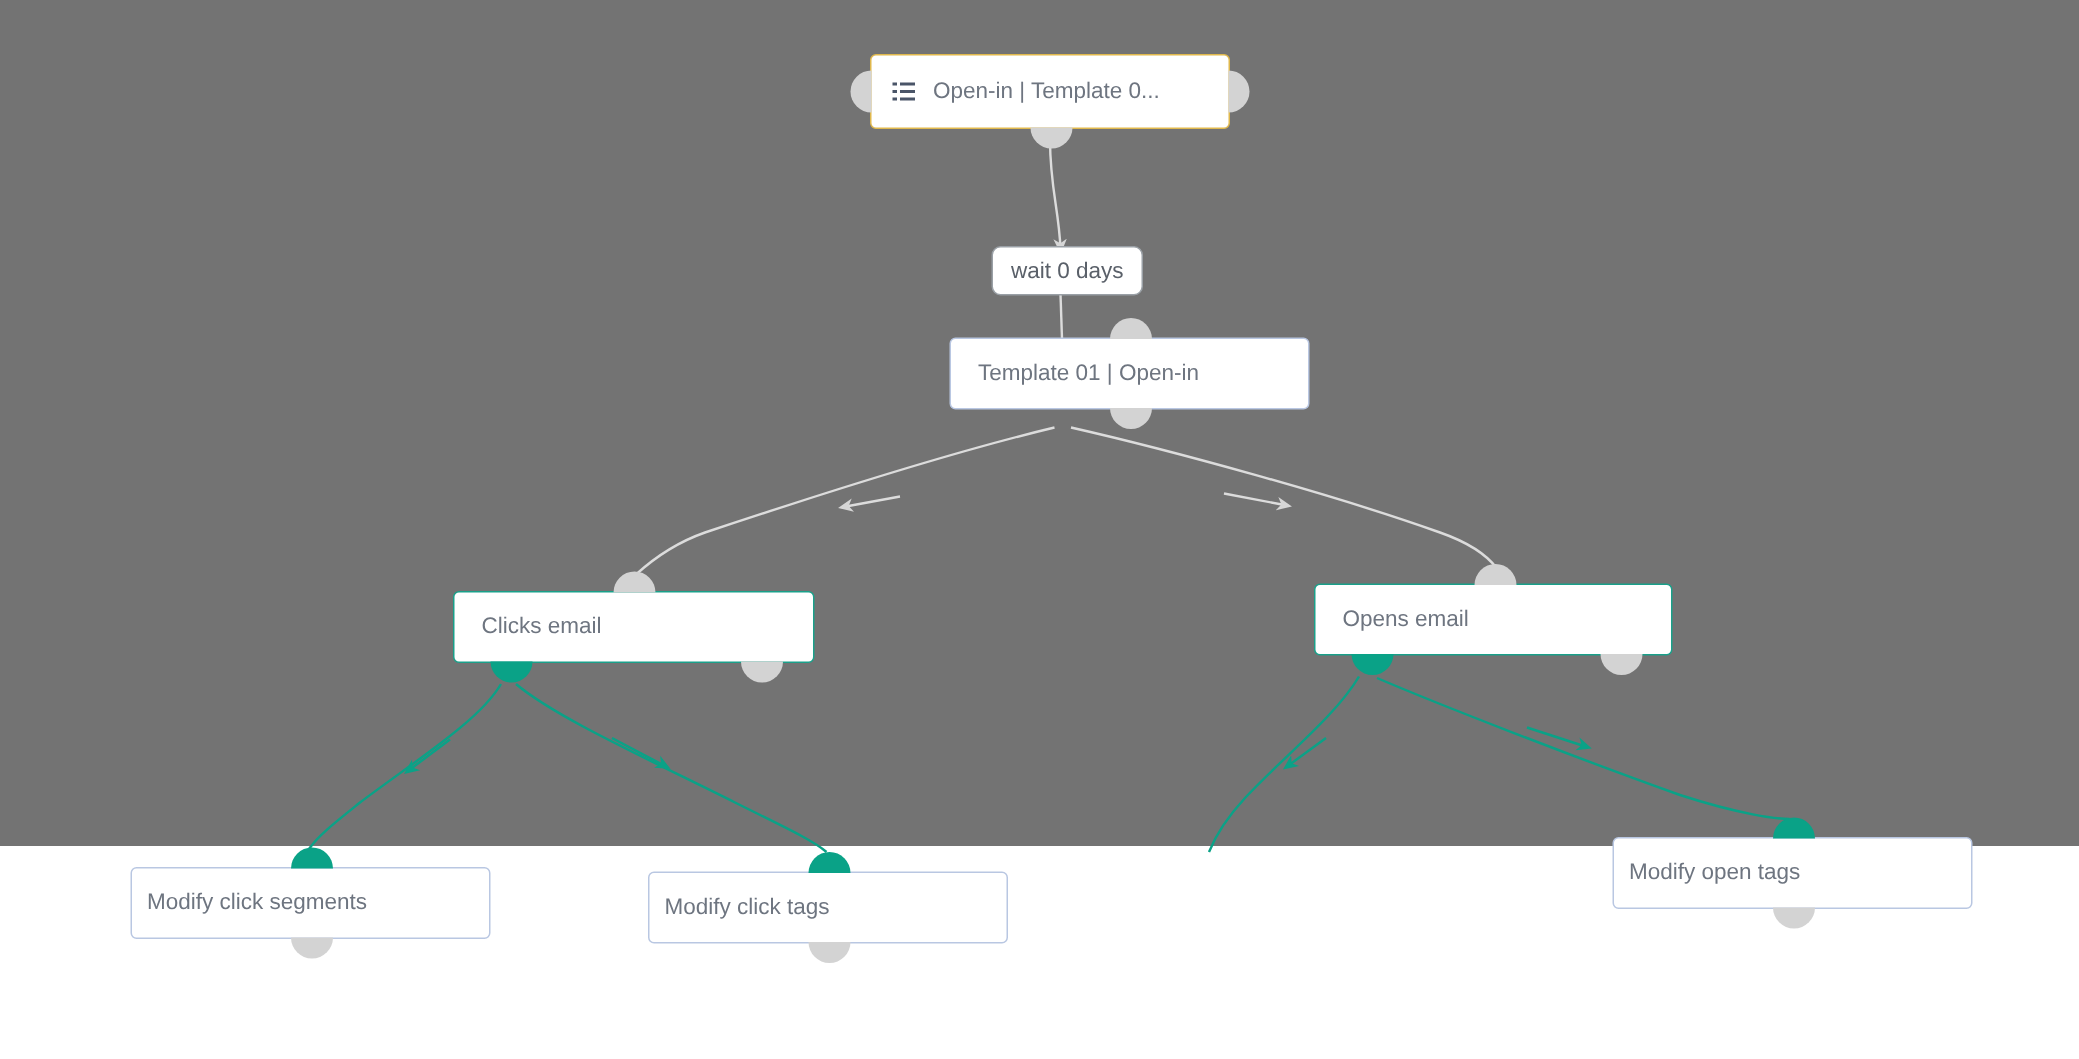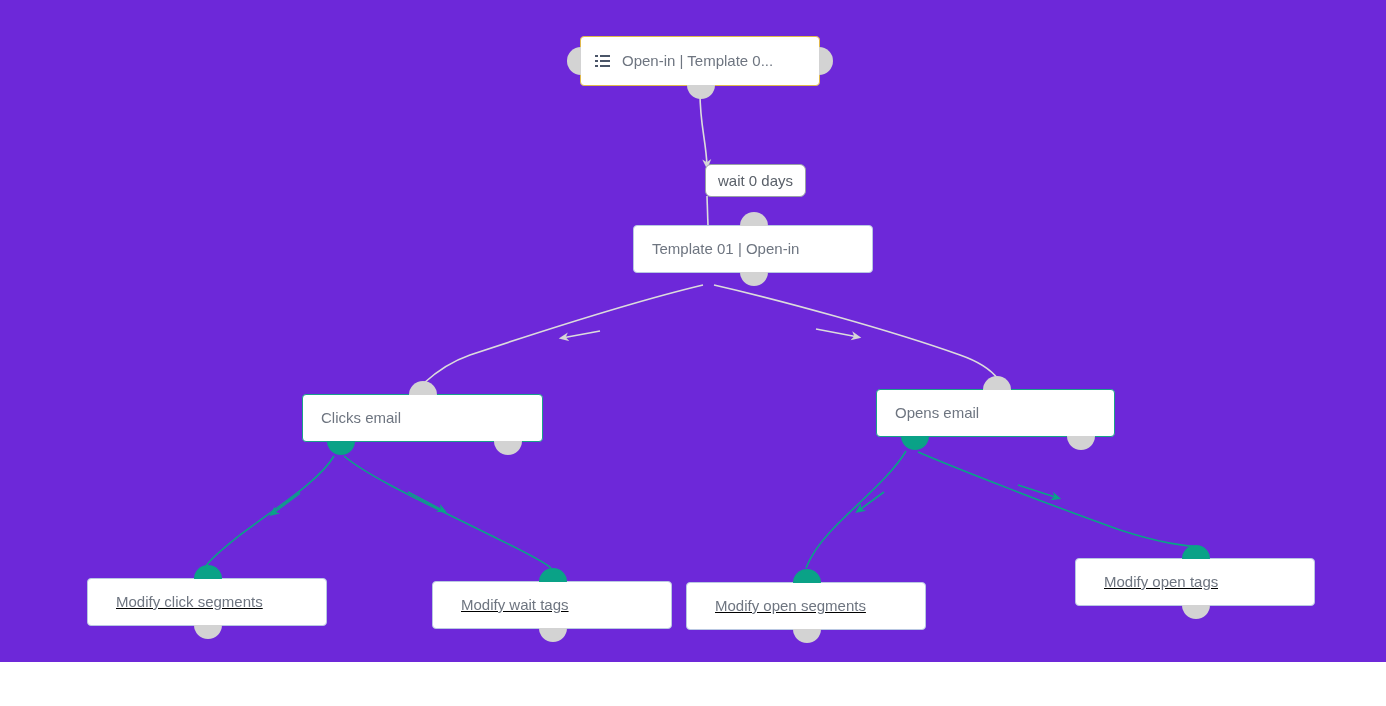--- a/index.html
+++ b/index.html
@@ -12,22 +12,22 @@
     font-family: "Liberation Sans", "DejaVu Sans", sans-serif;
     width: 1386px;
     height: 706px;
     overflow: hidden;
     position: relative;
   }
 
   #canvas {
     position: relative;
     width: 1386px;
-    height: 662px;
-    background: #6d28d9;
+    height: 564px;
+    background: #737373;
   }
 
   #edge-layer {
     position: absolute;
     left: 0; top: 0;
     width: 1386px;
     height: 706px;
     pointer-events: none;
     z-index: 1;
   }
@@ -61,22 +61,21 @@
     border-color: #b9c7e2;
     padding: 0 18px;
     margin-left: 45px;
   }
   .node.condition {
     border-color: #1aa08a;
     padding: 0 18px;
   }
   .node.action {
     border-color: #b9c7e2;
-    padding: 0 28px;
-    text-decoration: underline;
+    padding: 0 10px;
   }
 
   
   .list-icon {
     display: inline-block;
     width: 15px;
     height: 12px;
     position: relative;
     flex: 0 0 auto;
   }
@@ -137,21 +136,20 @@
     position: absolute;
     background: #ffffff;
     border: 1px solid #9aa0a6;
     border-radius: 6px;
     color: #5a6069;
     font-size: 15px;
     line-height: 1;
     padding: 8px 12px;
     white-space: nowrap;
     z-index: 4;
-    margin-left: 44px;
   }
 </style>
 </head>
 <body>
 
 <div id="canvas">
 
   <svg id="edge-layer" viewBox="0 0 1386 706" width="1386" height="706">
     <defs>
       <marker id="arrow-gray" viewBox="0 0 10 10" refX="6" refY="5" markerWidth="7" markerHeight="7" orient="auto-start-reverse">
@@ -238,30 +236,25 @@
     <span class="handle bottom" style="left:191px;"></span>
   </div>
 
   <div class="node action" style="left:87px; top:578px; width:240px; height:48px;">
     <span class="node-label">Modify click segments</span>
     <span class="handle top teal" style="left:106px;"></span>
     <span class="handle bottom" style="left:106px;"></span>
   </div>
 
   <div class="node action" style="left:432px; top:581px; width:240px; height:48px;">
-    <span class="node-label">Modify wait tags</span>
+    <span class="node-label">Modify click tags</span>
     <span class="handle top teal" style="left:106px;"></span>
     <span class="handle bottom" style="left:106px;"></span>
   </div>
 
-  <div class="node action" style="left:686px; top:582px; width:240px; height:48px;">
-    <span class="node-label">Modify open segments</span>
-    <span class="handle top teal" style="left:106px;"></span>
-    <span class="handle bottom" style="left:106px;"></span>
-  </div>
 
   <div class="node action" style="left:1075px; top:558px; width:240px; height:48px;">
     <span class="node-label">Modify open tags</span>
     <span class="handle top teal" style="left:106px;"></span>
     <span class="handle bottom" style="left:106px;"></span>
   </div>
 
 </div>
 
 </body></html>

